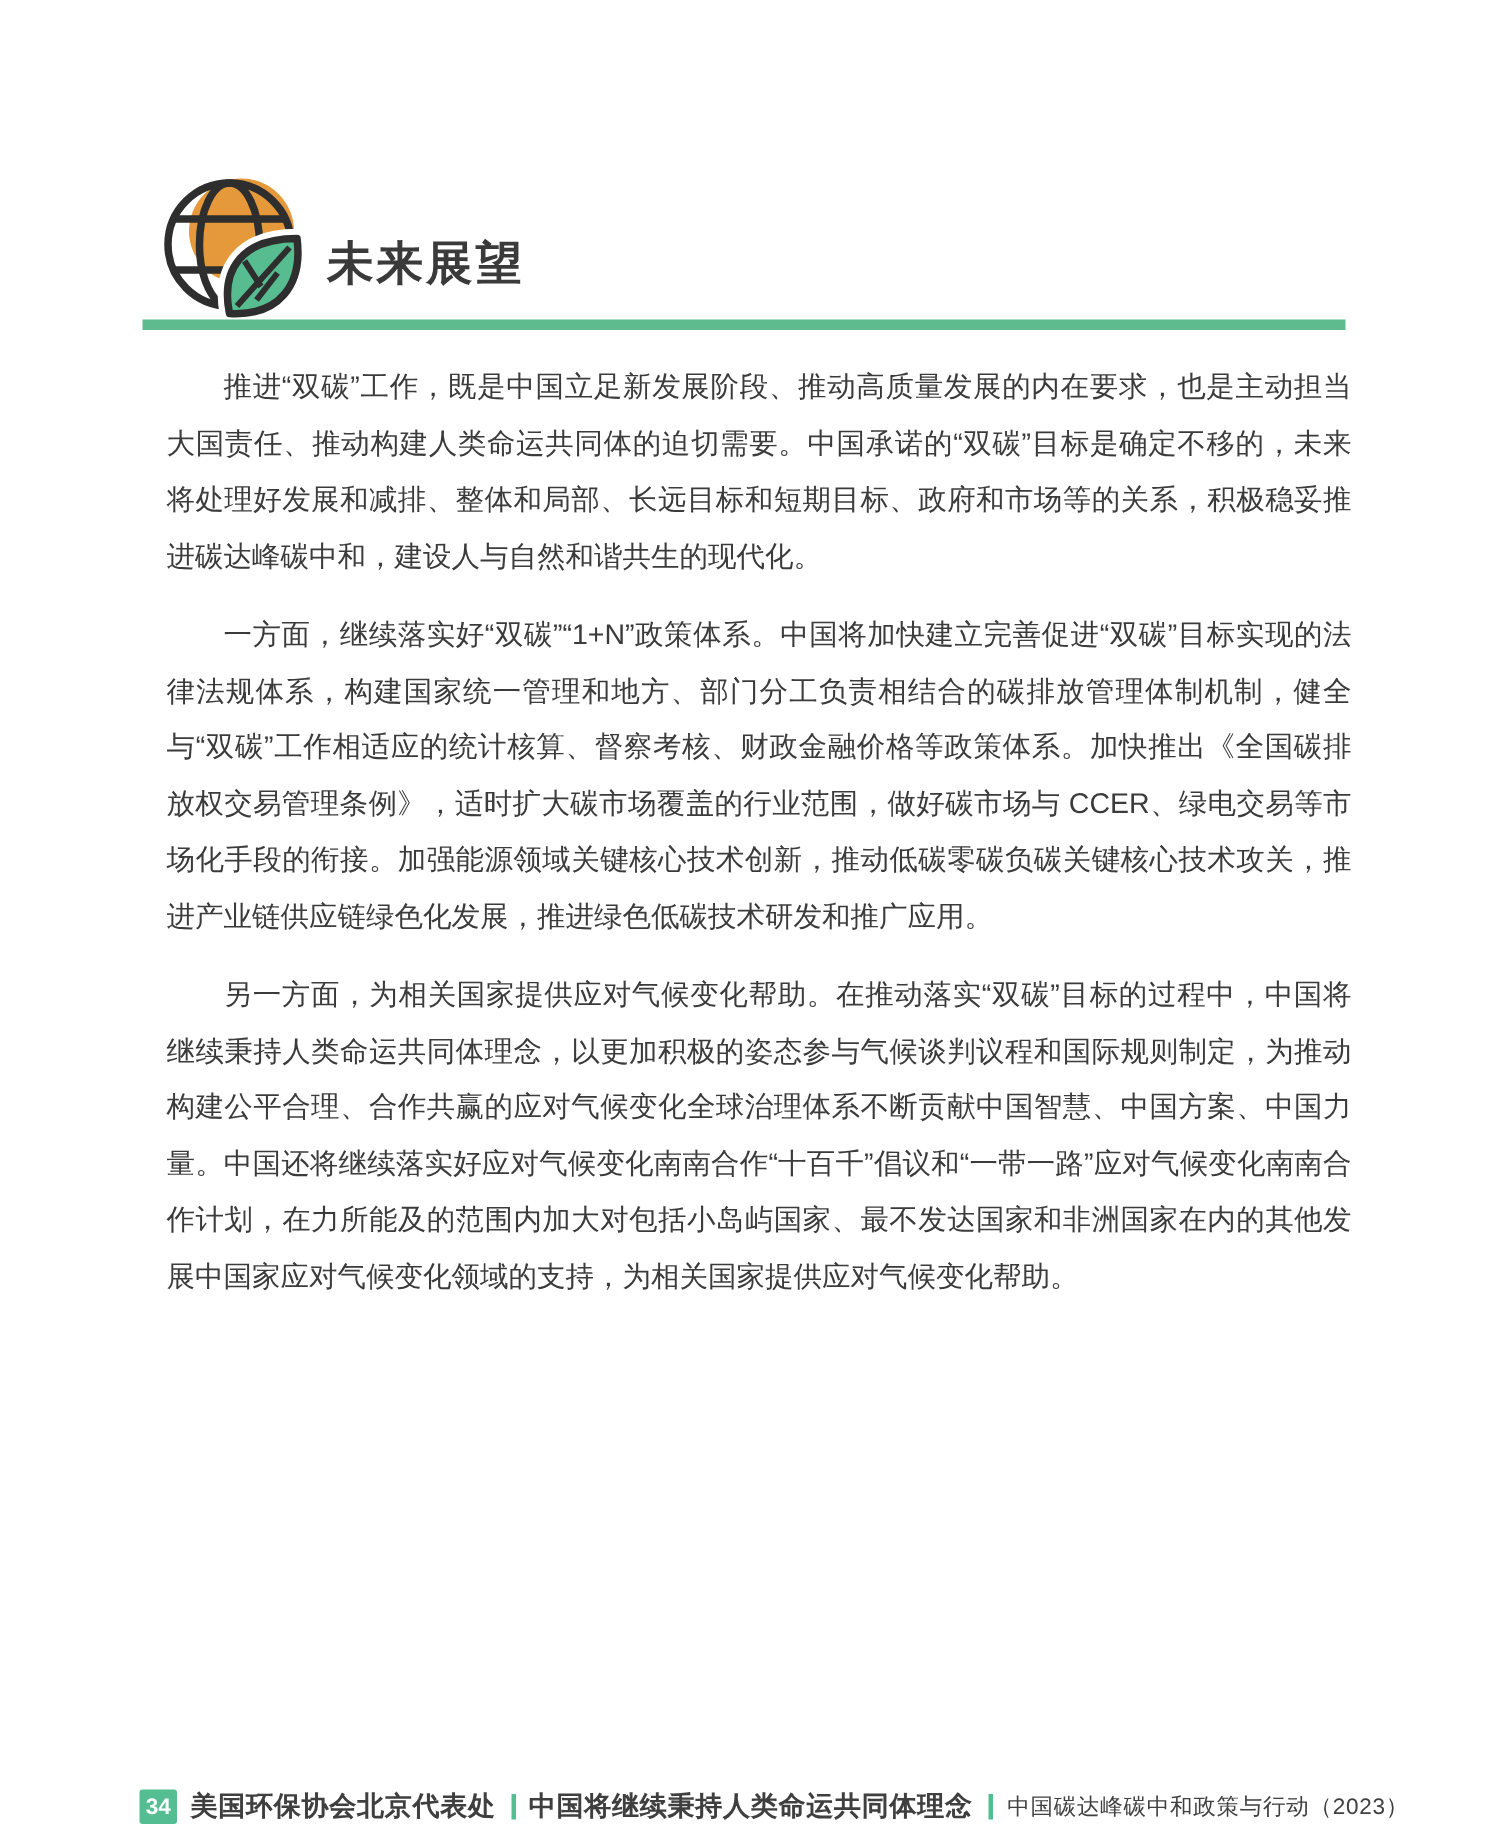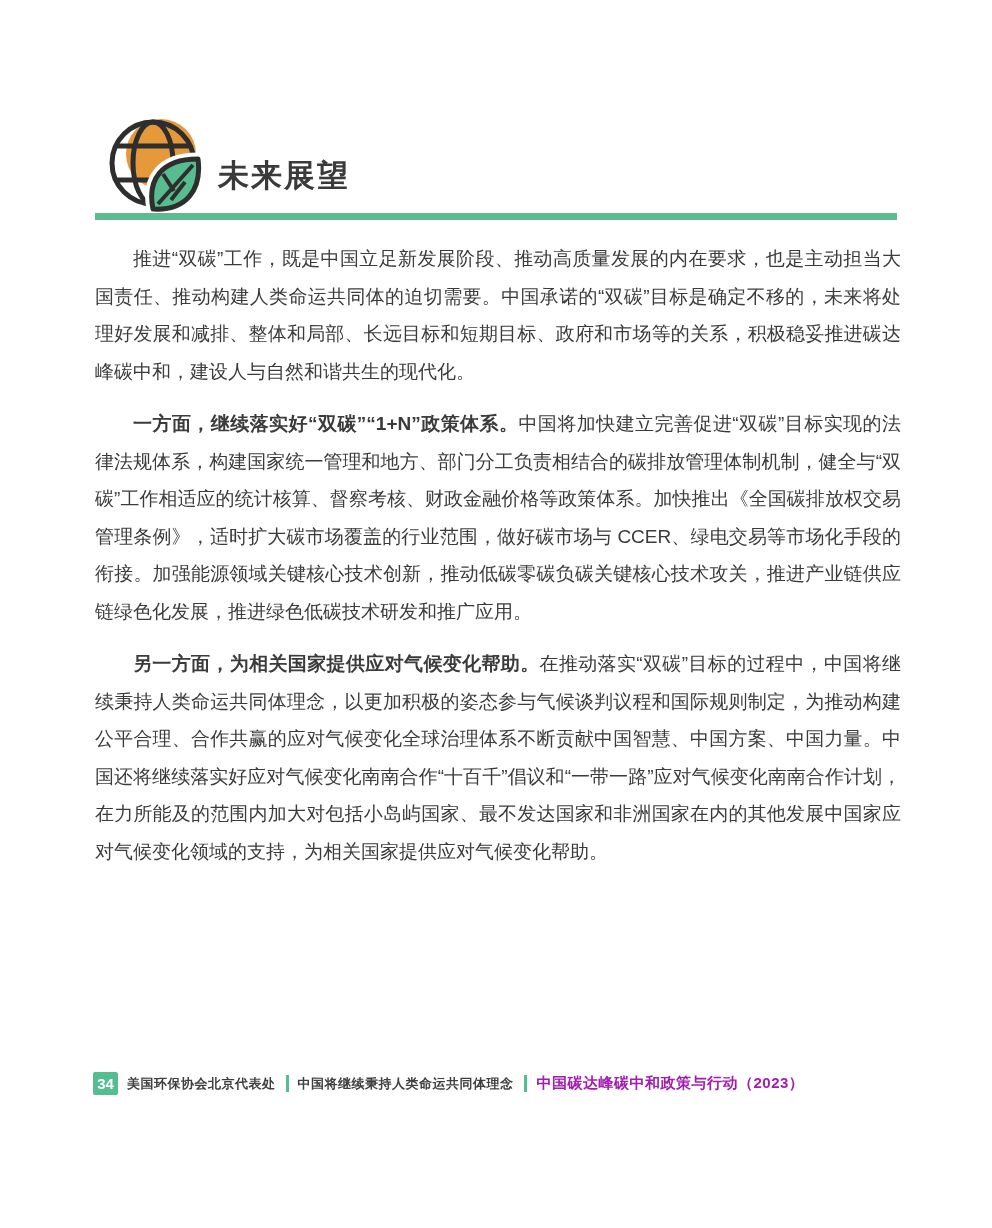--- a/index.html
+++ b/index.html
@@ -22,40 +22,40 @@
   .section-rule {
     position:absolute; left:95px; top:213px; width:802px; height:7px;
   }
 
   
   .content {
     position:absolute; left:95px; top:240px; width:806px;
     color:#3b3b3b; font-size:19px; line-height:37.5px;
     text-align:justify;
   }
-  .content p { margin:0 0 15px 0; text-indent:2em; }
-  .content .lead { font-weight:bold; }
+  .content p { margin:0 0 15px 16px; text-indent:2em; }
+  .content .lead { font-weight:normal; }
 
   
   .footer {
-    position:absolute; left:93px; top:1072px;
+    position:absolute; left:93px; top:1192px;
     display:flex; align-items:center; white-space:nowrap;
   }
   .page-badge {
     width:25px; height:23px; border-radius:2px;
     color:#ffffff; font-size:15px; font-weight:bold;
     display:flex; align-items:center; justify-content:center;
   }
   .footer .org {
-    margin-left:9px; font-size:13px; font-weight:bold; color:#3f3f3f;
+    margin-left:9px; font-size:18px; font-weight:bold; color:#3f3f3f;
     letter-spacing:0.5px;
   }
   .footer .sep { width:3px; height:17px; margin-left:10px; }
   .footer .report {
-    margin-left:10px; font-size:15px; font-weight:bold; color:#a21caf;
+    margin-left:10px; font-size:15px; font-weight:normal; color:#404040;
     letter-spacing:0.5px;
   }
 </style>
 </head>
 <body>
 
 <div class="page">
 
   <svg class="header-icon" viewBox="0 0 100 104" width="100" height="104" aria-hidden="true">
     <circle cx="58" cy="42" r="35" fill="#e6993a"></circle>

